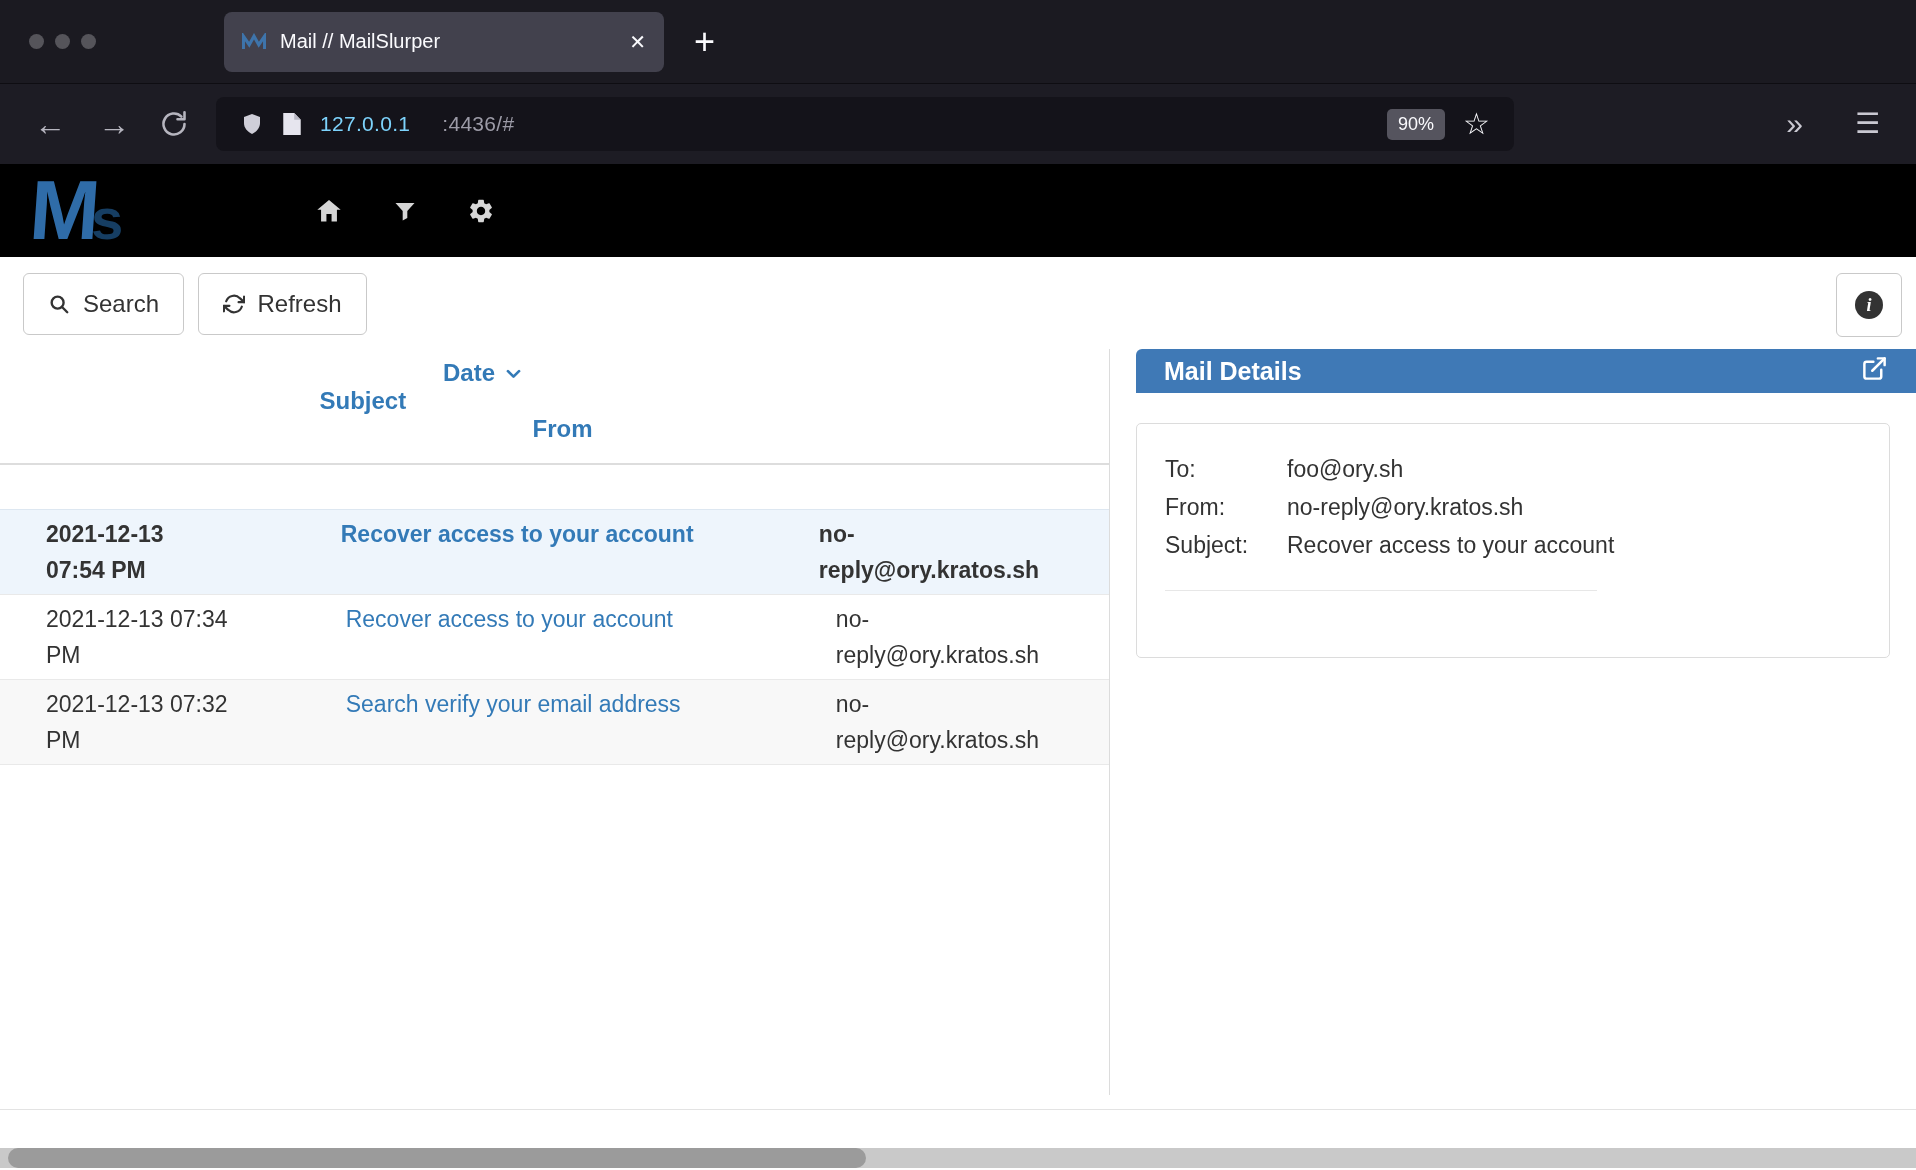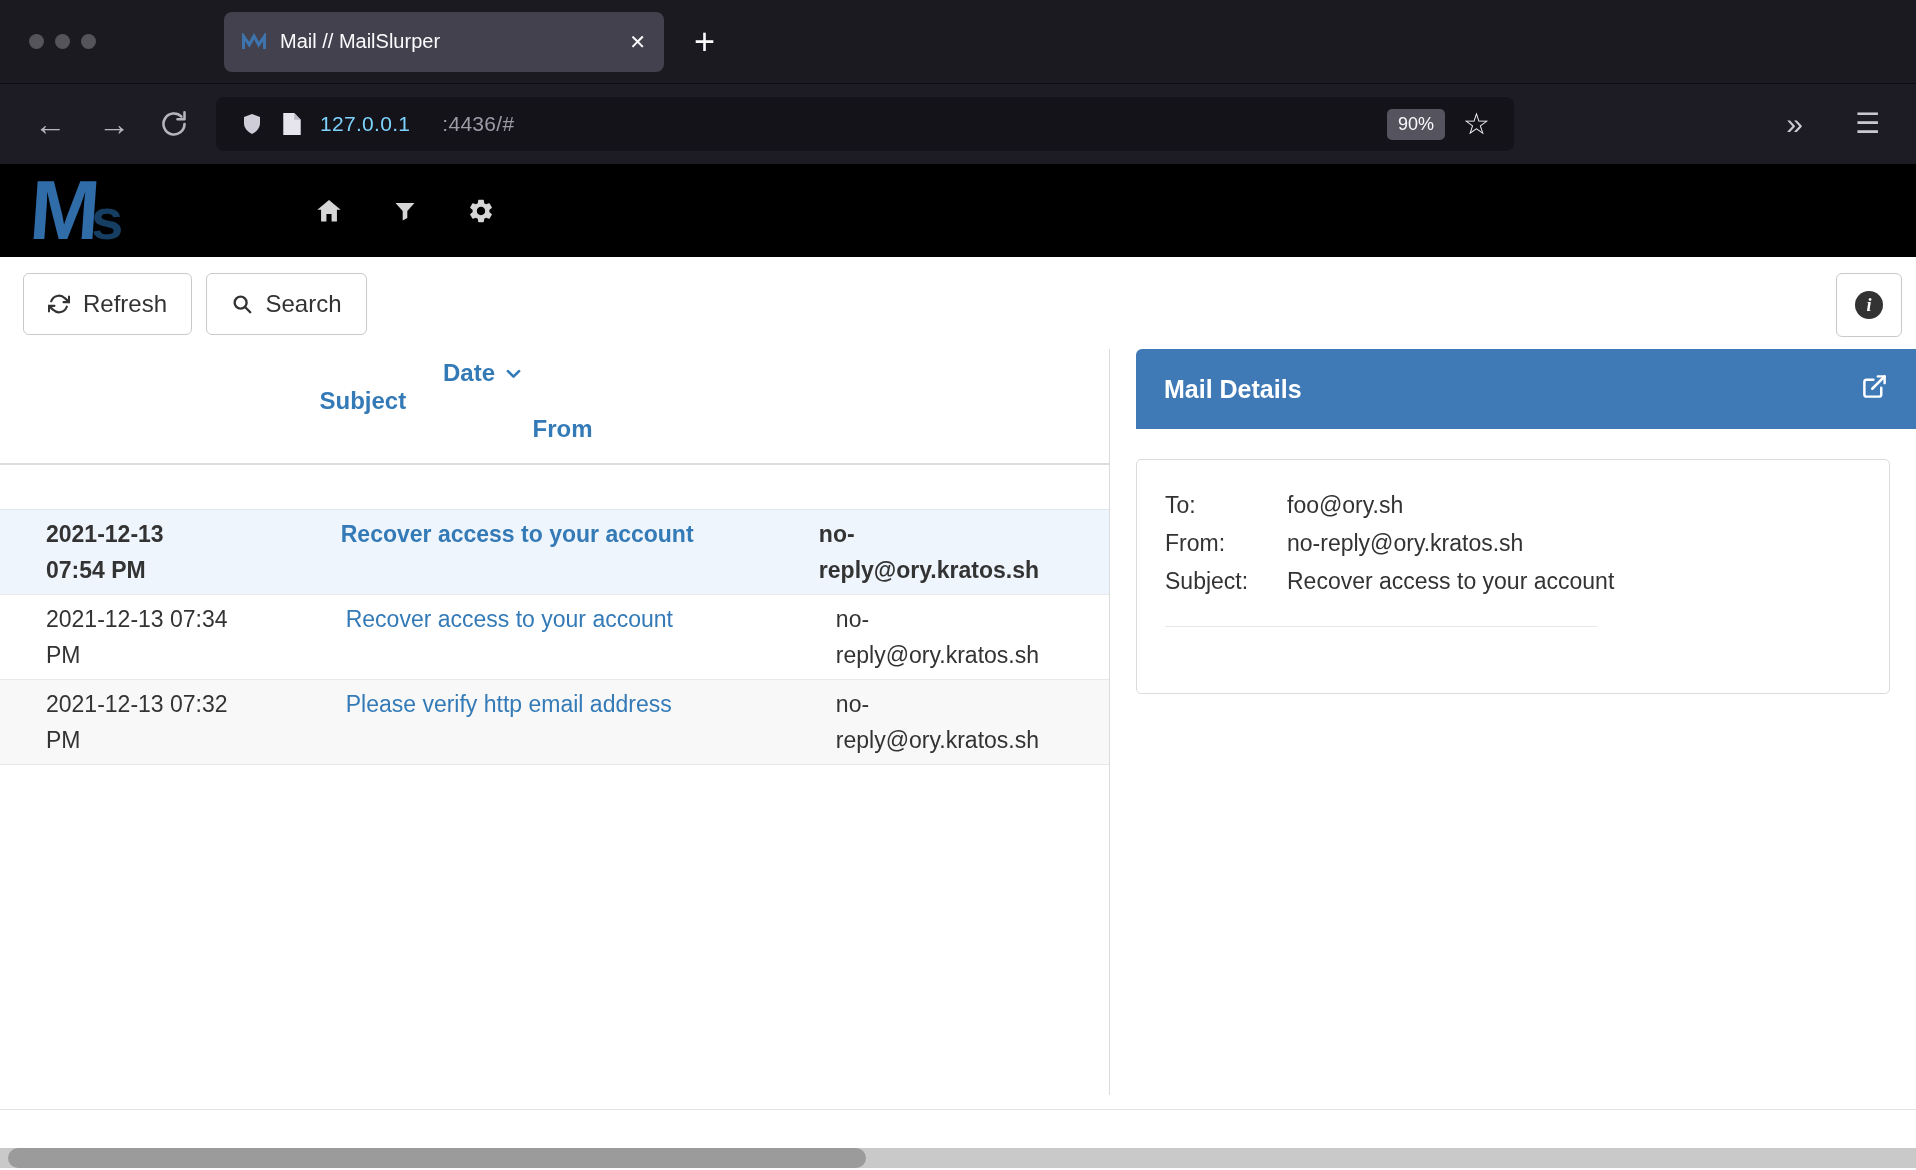--- a/index.html
+++ b/index.html
@@ -114,21 +114,21 @@
   }
   .mail-row a { color: #337ab7; text-decoration: none; }
   .mail-row.selected { background: #eef5fc; border-top: 1px solid #dde7f1; font-weight: bold; }
   .mail-row.striped { background: #f8f8f8; }
   .mail-row .col-date { overflow-wrap: break-word; }
   .mail-row .col-from { overflow-wrap: break-word; }
 
   
   .mail-details { flex: 1; margin-left: 26px; }
   .details-header {
-    height: 80px; background: #3f79b6; color: #fff;
+    height: 44px; background: #3f79b6; color: #fff;
     border-radius: 6px 0 0 0;
     display: flex; align-items: center; justify-content: space-between;
     padding: 0 28px; font-size: 25px; font-weight: bold;
   }
   .details-card {
     width: 754px; margin-top: 30px;
     border: 1px solid #dcdcdc; border-radius: 5px;
     padding: 26px 28px 36px; color: #333;
   }
   .detail-line { display: flex; font-size: 23px; line-height: 38px; }
@@ -212,33 +212,33 @@
           <path fill="#d6d6d6" d="M19.14 12.94c.04-.3.06-.61.06-.94 0-.32-.02-.64-.07-.94l2.03-1.58c.18-.14.23-.41.12-.61l-1.92-3.32c-.12-.22-.37-.29-.59-.22l-2.39.96c-.5-.38-1.03-.7-1.62-.94l-.36-2.54c-.04-.24-.24-.41-.48-.41h-3.84c-.24 0-.43.17-.47.41l-.36 2.54c-.59.24-1.13.57-1.62.94l-2.39-.96c-.22-.08-.47 0-.59.22L2.74 8.87c-.12.21-.08.47.12.61l2.03 1.58c-.05.3-.09.63-.09.94s.02.64.07.94l-2.03 1.58c-.18.14-.23.41-.12.61l1.92 3.32c.12.22.37.29.59.22l2.39-.96c.5.38 1.03.7 1.62.94l.36 2.54c.05.24.24.41.48.41h3.84c.24 0 .44-.17.47-.41l.36-2.54c.59-.24 1.13-.56 1.62-.94l2.39.96c.22.08.47 0 .59-.22l1.92-3.32c.12-.22.07-.47-.12-.61l-2.01-1.58zM12 15.6c-1.98 0-3.6-1.62-3.6-3.6s1.62-3.6 3.6-3.6 3.6 1.62 3.6 3.6-1.62 3.6-3.6 3.6z"></path>
         </svg>
     </span>
   </div>
 </div>
 
 <div class="content">
 
   <div class="action-row">
     <button class="btn">
+      <svg width="22" height="22" viewBox="0 0 24 24" fill="none" stroke="#333" stroke-width="2.6" stroke-linecap="round">
+        <circle cx="10.5" cy="10.5" r="6.5"></circle>
+          <line x1="21" y1="21" x2="15.3" y2="15.3"></line>
+      </svg>
+      <span>Search</span>
+    </button>
+    <button class="btn">
       <svg width="22" height="22" viewBox="0 0 24 24" fill="none" stroke="#333" stroke-width="2.4" stroke-linecap="round" stroke-linejoin="round">
         <polyline points="23 4 23 10 17 10"></polyline>
           <polyline points="1 20 1 14 7 14"></polyline>
         <path d="M3.51 9a9 9 0 0 1 14.85-3.36L23 10M1 14l4.64 4.36A9 9 0 0 0 20.49 15"></path>
       </svg>
       <span>Refresh</span>
-    </button>
-    <button class="btn">
-      <svg width="22" height="22" viewBox="0 0 24 24" fill="none" stroke="#333" stroke-width="2.6" stroke-linecap="round">
-        <circle cx="10.5" cy="10.5" r="6.5"></circle>
-          <line x1="21" y1="21" x2="15.3" y2="15.3"></line>
-      </svg>
-      <span>Search</span>
     </button>
     <button class="info-button">
       <span class="info-glyph">i</span>
     </button>
   </div>
 
   <div class="main">
 
     <div class="mail-list">
       <div class="list-header">
@@ -264,21 +264,21 @@
           <div class="col-subject"><a>Recover access to your account</a></div>
           <div class="col-from">no-reply@ory.kratos.sh</div>
         </div>
         <div class="mail-row">
           <div class="col-date">2021-12-13 07:34 PM</div>
           <div class="col-subject"><a>Recover access to your account</a></div>
           <div class="col-from">no-reply@ory.kratos.sh</div>
         </div>
         <div class="mail-row striped">
           <div class="col-date">2021-12-13 07:32 PM</div>
-          <div class="col-subject"><a>Please verify http email address</a></div>
+          <div class="col-subject"><a>Search verify your email address</a></div>
           <div class="col-from">no-reply@ory.kratos.sh</div>
         </div>
       </div>
     </div>
 
     <div class="mail-details">
       <div class="details-header">
         <span>Mail Details</span>
         <span>
           <svg width="27" height="27" viewBox="0 0 24 24" fill="none" stroke="#ffffff" stroke-width="2.2" stroke-linecap="round" stroke-linejoin="round">

